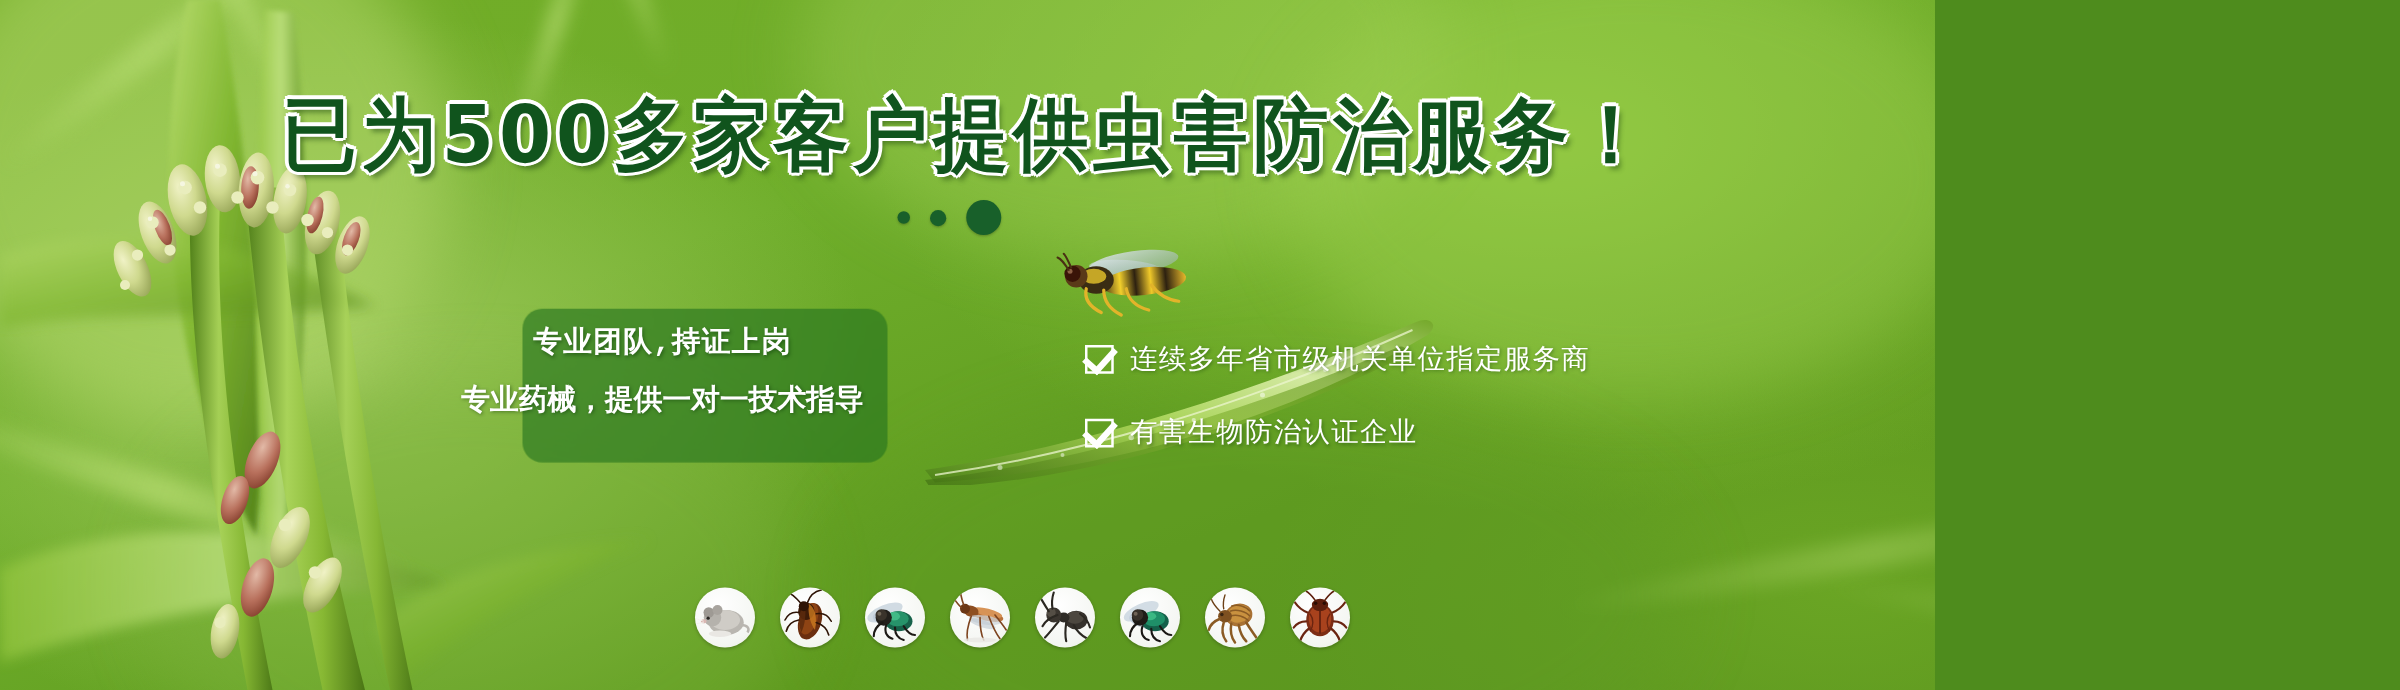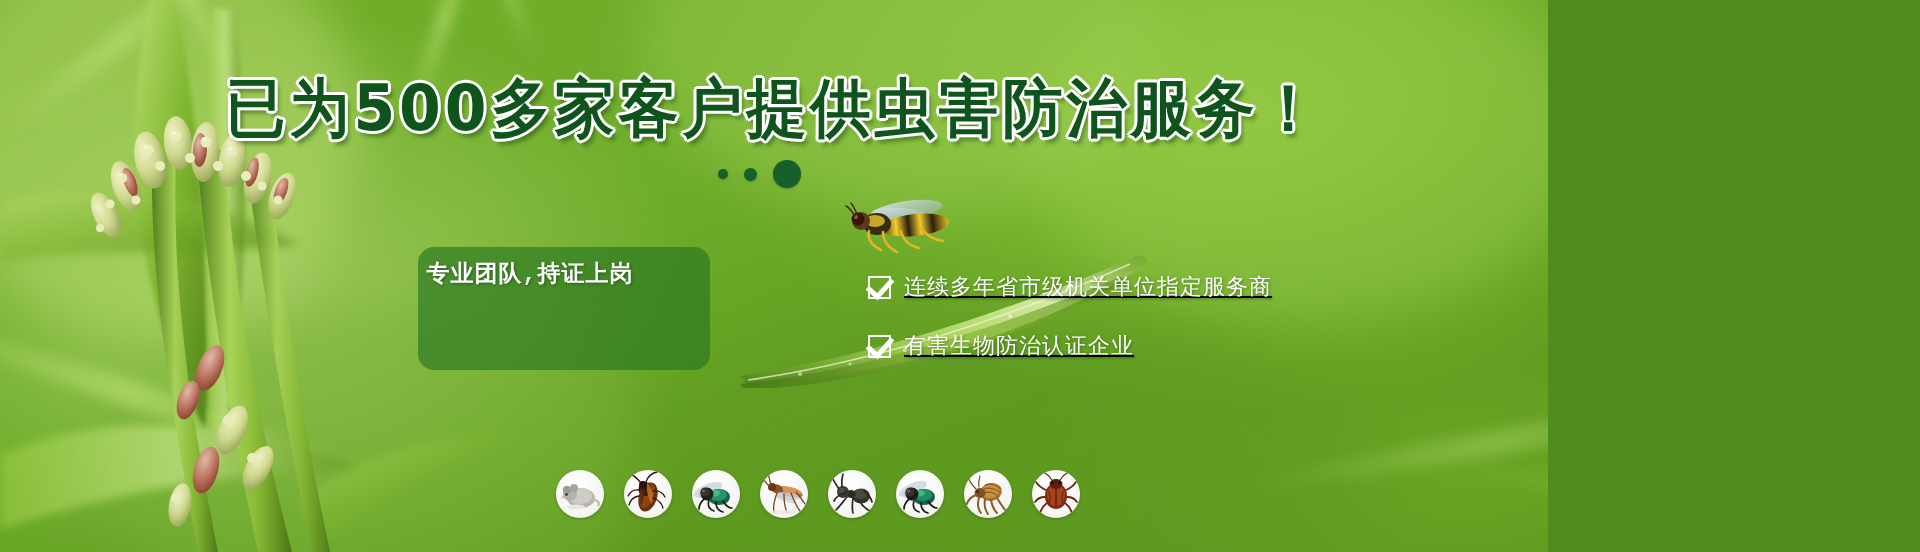--- a/index.html
+++ b/index.html
@@ -105,21 +105,20 @@
   #checklist {
     position:absolute;
     left:868px; top:272px;
     z-index:6;
   }
   .chk-row {
     display:flex;
     align-items:center;
     gap:13px;
     margin-bottom:29px;
-    text-decoration:underline;
   }
   .chk-box {
     width:23px; height:23px;
     border:2px solid #ffffff;
     position:relative;
     flex:0 0 auto;
   }
   .chk-box:after {
     content:"";
     position:absolute;
@@ -356,20 +355,21 @@
 
   <div id="dots">
     <i class="s1"></i>
     <i class="s2"></i>
     <i class="s3"></i>
   </div>
 
   <div id="panel"></div>
   <div id="panel-text" class="nosel">
     <div class="l l1">专业团队,持证上岗</div>
+    <div class="l l3">专业药械，提供一对一技术指导</div>
   </div>
 
   <div id="checklist" class="nosel">
     <div class="chk-row">
       <span class="chk-box"></span>
       <span class="chk-label">连续多年省市级机关单位指定服务商</span>
     </div>
     <div class="chk-row">
       <span class="chk-box"></span>
       <span class="chk-label">有害生物防治认证企业</span>

